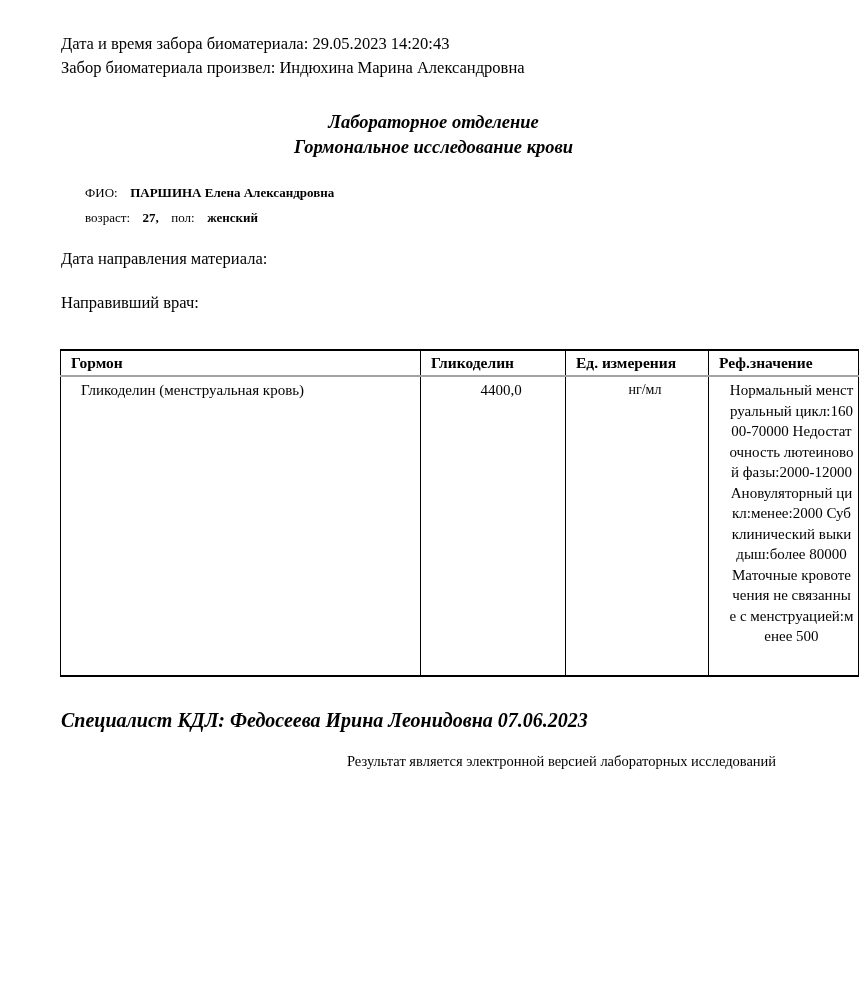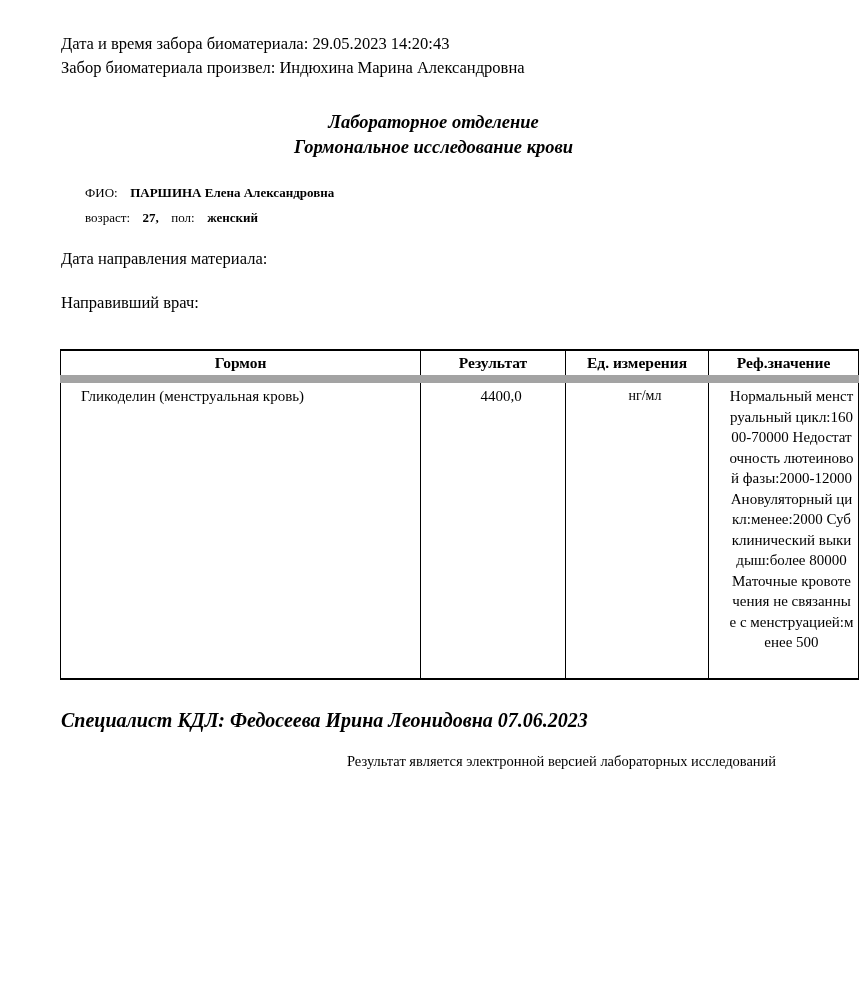--- a/index.html
+++ b/index.html
@@ -97,27 +97,27 @@
 
   .results-table th,
   .results-table td {
     border-left: 1px solid #000;
     border-right: 1px solid #000;
     vertical-align: top;
     padding: 0;
   }
   .results-table thead th {
     border-top: 2px solid #000;
-    border-bottom: 8px solid #a3a3a3;
-    font-weight: bold;
-    text-align: center;
+    border-bottom: 2px solid #a3a3a3;
+    font-weight: bold;
+    text-align: left;
     font-size: 15.5px;
     height: 22px;
     line-height: 22px;
-    padding: 1px 2px;
+    padding: 1px 10px;
   }
   .results-table tbody td {
     border-bottom: 2px solid #000;
     padding: 3px 4px 4px 20px;
     line-height: 20.5px;
   }
   td.cell-name {
     text-align: left;
     padding-left: 6px;
   }
@@ -207,21 +207,21 @@
   <table class="results-table">
     <colgroup>
       <col class="c-name">
       <col class="c-qty">
       <col class="c-unit">
       <col class="c-ref">
     </colgroup>
     <thead>
       <tr>
         <th>Гормон</th>
-        <th>Результат</th>
+        <th>Гликоделин</th>
         <th>Ед. измерения</th>
         <th>Реф.значение</th>
       </tr>
     </thead>
     <tbody>
       <tr class="data-row">
         <td class="cell-name">Гликоделин (менструальная кровь)</td>
         <td class="cell-qty">4400,0</td>
         <td class="cell-unit">нг/мл</td>
         <td class="cell-ref">Нормальный менструальный цикл:16000-70000 Недостаточность лютеиновой фазы:2000-12000 Ановуляторный цикл:менее:2000 Субклинический выкидыш:более 80000 Маточные кровотечения не связанные с менструацией:менее 500</td>

